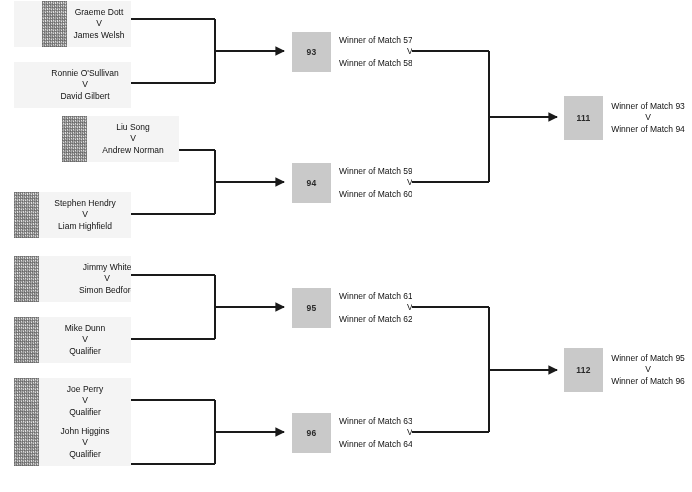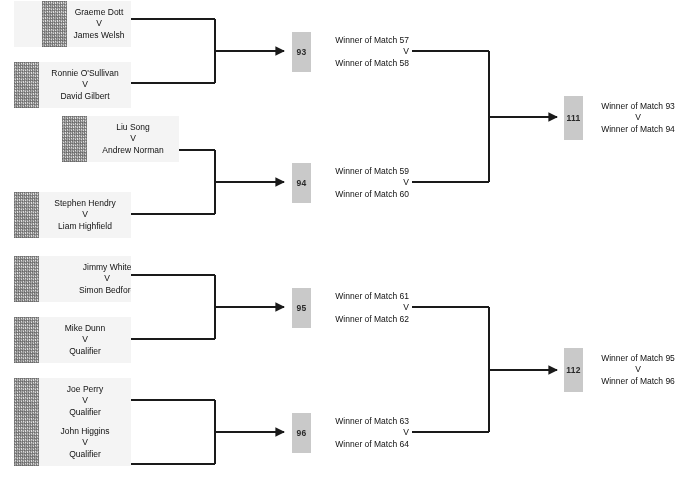--- a/index.html
+++ b/index.html
@@ -69,21 +69,21 @@
         rgba(255,255,255,0.0) 1px, rgba(255,255,255,0.0) 2px),
       repeating-linear-gradient(43deg,
         rgba(130,130,130,0.45) 0px, rgba(130,130,130,0.45) 1px,
         rgba(245,245,245,0.35) 1px, rgba(245,245,245,0.35) 2px),
       linear-gradient(#d6d6d6, #c9c9c9);
     color: transparent;
   }
 
   
   .chip-num {
-    width: 19px;
+    width: 39px;
     background: #c9c9c9;
   }
 
   .box-body {
     flex: 1 1 auto;
     display: flex;
     flex-direction: column;
     align-items: center;
     justify-content: center;
     padding: 0 3px;
@@ -177,21 +177,21 @@
 
   <div class="match-box r1" style="top:1px;padding-left:28px;">
     <div class="box-chip chip-noise"></div>
     <div class="box-body">
       <span class="box-line">Graeme Dott</span>
       <span class="box-line vs">V</span>
       <span class="box-line">James Welsh</span>
     </div>
   </div>
 
-  <div class="match-box r1" style="top:62px;">
+  <div class="match-box r1" style="top:62px;align-items:center;">
     <div class="box-chip chip-noise"></div>
     <div class="box-body">
       <span class="box-line">Ronnie O'Sullivan</span>
       <span class="box-line vs">V</span>
       <span class="box-line">David Gilbert</span>
     </div>
   </div>
 
   <div class="match-box r1" style="top:116px;margin-left:48px;">
     <div class="box-chip chip-noise"></div>

